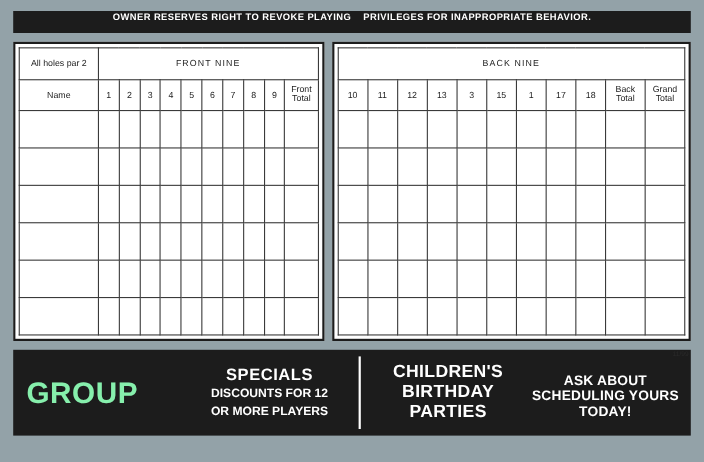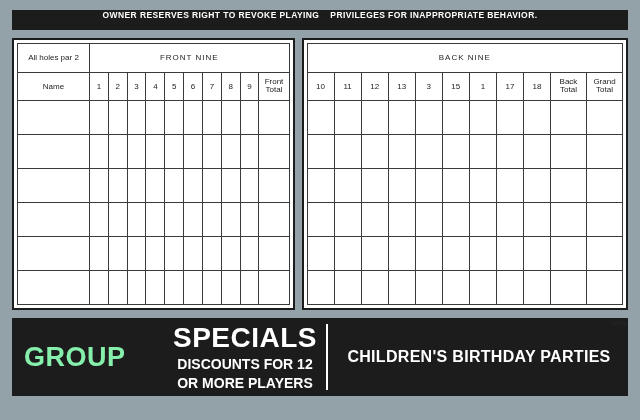--- a/index.html
+++ b/index.html
@@ -120,28 +120,28 @@
     width: 158px;
     color: #ffffff;
     display: flex;
     flex-direction: column;
     justify-content: center;
     align-items: center;
     text-align: center;
     box-sizing: border-box;
   }
   .promo-mid .m1 {
-    font-size: 28px;
+    font-size: 15px;
     font-weight: bold;
     letter-spacing: .5px;
     line-height: 1.05;
     text-align: right;
   }
   .promo-mid .m2 {
-    font-size: 14px;
+    font-size: 11px;
     font-weight: bold;
     line-height: 1.15;
     margin-top: 3px;
   }
   .divider {
     width: 2px;
     background: #ffffff;
     margin: 2px 8px 2px 2px;
   }
   .promo-right {
@@ -413,16 +413,17 @@
       <div class="l1">GROUP</div>
     </div>
     <div class="promo-mid">
       <div class="m1">SPECIALS</div>
       <div class="m2">DISCOUNTS FOR 12</div>
       <div class="m2">OR MORE PLAYERS</div>
     </div>
     <div class="divider"></div>
     <div class="promo-right">
       <div class="r1">CHILDREN'S BIRTHDAY PARTIES</div>
+      <div class="r2">ASK ABOUT SCHEDULING YOURS TODAY!</div>
     </div>
   </div>
 
 </div>
 
 </body></html>

